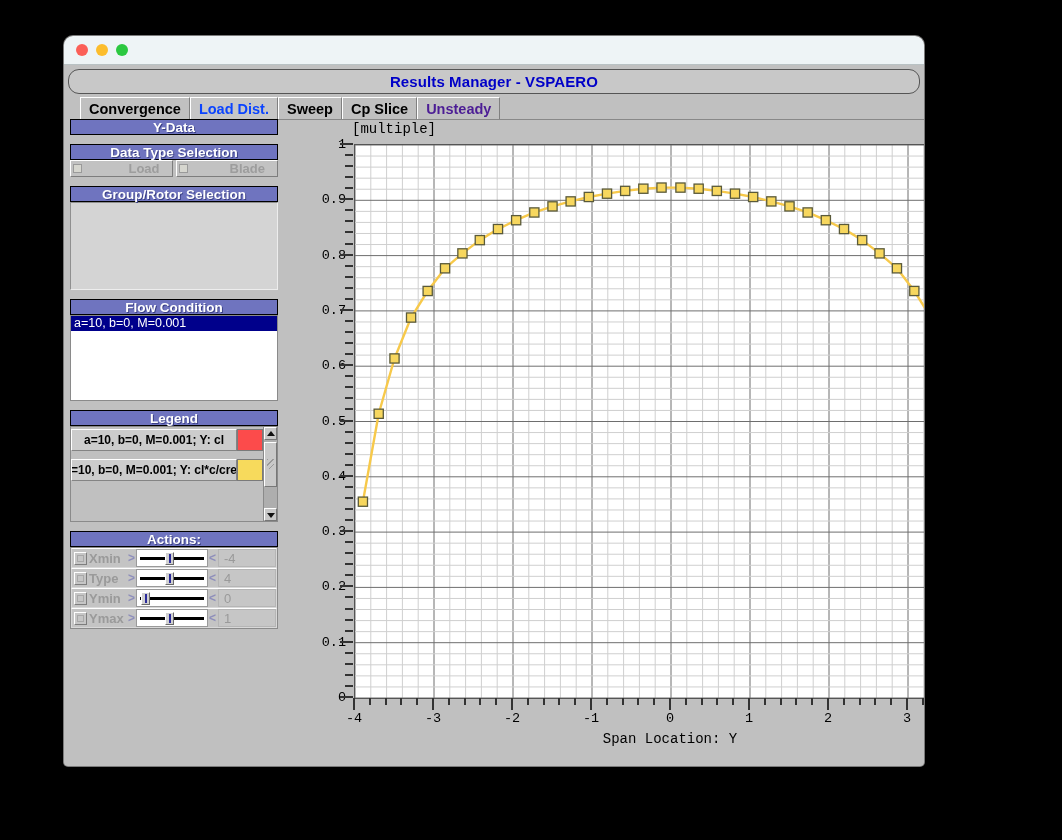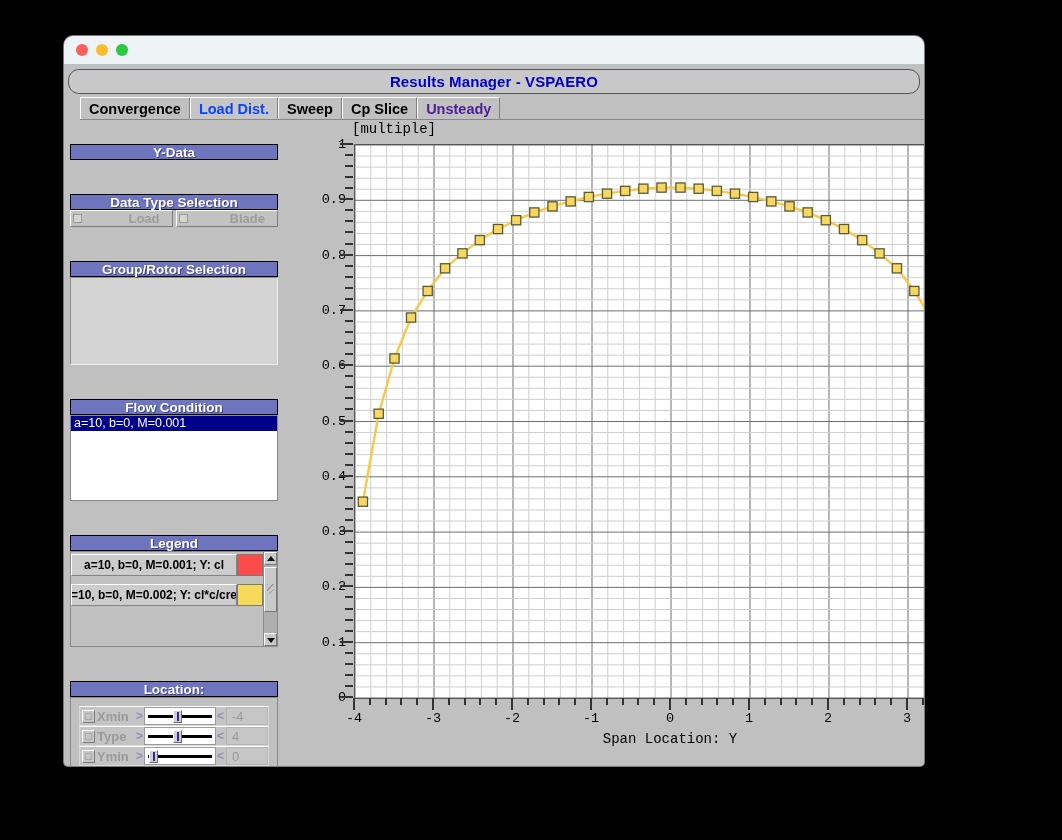--- a/index.html
+++ b/index.html
@@ -45,21 +45,20 @@
   
   #body{position:absolute;top:83px;left:0;right:0;bottom:0;}
 
   
   #left{position:absolute;left:6px;top:0;width:208px;}
   .hdr{
     background:#6f74bf;color:#fff;font-size:13.5px;font-weight:bold;
     text-align:center;height:16px;line-height:16px;
     border:1px solid #000;box-sizing:border-box;
     text-shadow:1px 1px 0 #3a3f85;
-    margin-top:25px;
   }
   .panelgap{height:9px;}
 
   
   .listwrap{display:flex;height:140px;box-sizing:border-box;}
   .listbox{flex:1;overflow:hidden;background:#fff;font-size:12.5px;
            border:1px solid #8a8a8a;border-right:none;box-sizing:border-box;}
   .li{height:14.5px;line-height:14.5px;padding-left:3px;color:#000;white-space:nowrap;}
   .li.sel{background:#00008b;color:#fff;}
   .li.sel.focus{outline:1px dotted #fff;outline-offset:-2px;}
@@ -102,21 +101,21 @@
   .legbody{flex:1;background:#c0c0c0;border:1px solid #8a8a8a;border-right:none;
            box-sizing:border-box;overflow:hidden;}
   .legrow{display:flex;height:22px;margin:2px 0 8px 0;}
   .legname{flex:1;background:#ccc;border:1px solid #fff;
            border-right-color:#848484;border-bottom-color:#848484;
            box-sizing:border-box;display:flex;align-items:center;justify-content:center;
            font-size:12px;font-weight:bold;color:#000;overflow:hidden;white-space:nowrap;}
   .legsw{width:26px;border:1px solid #7a7a7a;box-sizing:border-box;flex:none;}
 
   
-  .actbox{background:#c0c0c0;border:1px solid #8a8a8a;box-sizing:border-box;padding:8px;}
+  .actbox{background:#c0c0c0;border:1px solid #8a8a8a;box-sizing:border-box;padding:0;}
   .srow{display:flex;align-items:center;height:20px;background:#c4c4c4;
         border:1px solid #d8d8d8;border-top-color:#fff;box-sizing:border-box;}
   .sqbtn{width:13px;height:13px;margin:0 2px;background:#c6c6c6;
          border:1px solid #fff;border-right-color:#7d7d7d;border-bottom-color:#7d7d7d;
          box-sizing:border-box;flex:none;position:relative;}
   .sqbtn::after{content:"";position:absolute;inset:2px;border:1px solid #a8a8a8;}
   .slabel{width:38px;font-size:13px;font-weight:bold;color:#9a9a9a;}
   .arr{font-size:12px;color:#8e8ebb;font-weight:bold;width:9px;text-align:center;}
   .strk{position:relative;width:72px;height:18px;background:#fff;
         border:1px solid #9a9a9a;box-sizing:border-box;flex:none;}
@@ -201,36 +200,36 @@
       <div class="panelgap"></div>
 
       <div class="hdr">Legend</div>
       <div class="legwrap">
         <div class="legbody" id="legbody">
             <div class="legrow">
               <div class="legname">a=10, b=0, M=0.001; Y: cl</div>
               <div class="legsw" style="background: rgb(252, 75, 75);"></div>
             </div>
             <div class="legrow">
-              <div class="legname">=10, b=0, M=0.002; Y: cl*c/cre</div>
+              <div class="legname">=10, b=0, M=0.001; Y: cl*c/cre</div>
               <div class="legsw" style="background: rgb(247, 218, 92);"></div>
             </div>
           </div>
         <div class="sbar">
           <div class="sbtn up"></div>
           <div class="strack">
             <div class="sthumb" style="top:2px;height:45px;"></div>
           </div>
           <div class="sbtn dn"></div>
         </div>
       </div>
 
       <div class="panelgap"></div>
 
-      <div class="hdr">Location:</div>
+      <div class="hdr">Actions:</div>
       <div class="actbox" id="actbox">
           <div class="srow">
             <div class="sqbtn"></div>
             <div class="slabel">Xmin</div>
             <div class="arr">&gt;</div>
             <div class="strk">
               <div class="bar"></div>
               <div class="knob" style="left: 27.9px;"></div>
             </div>
             <div class="arr">&lt;</div>

